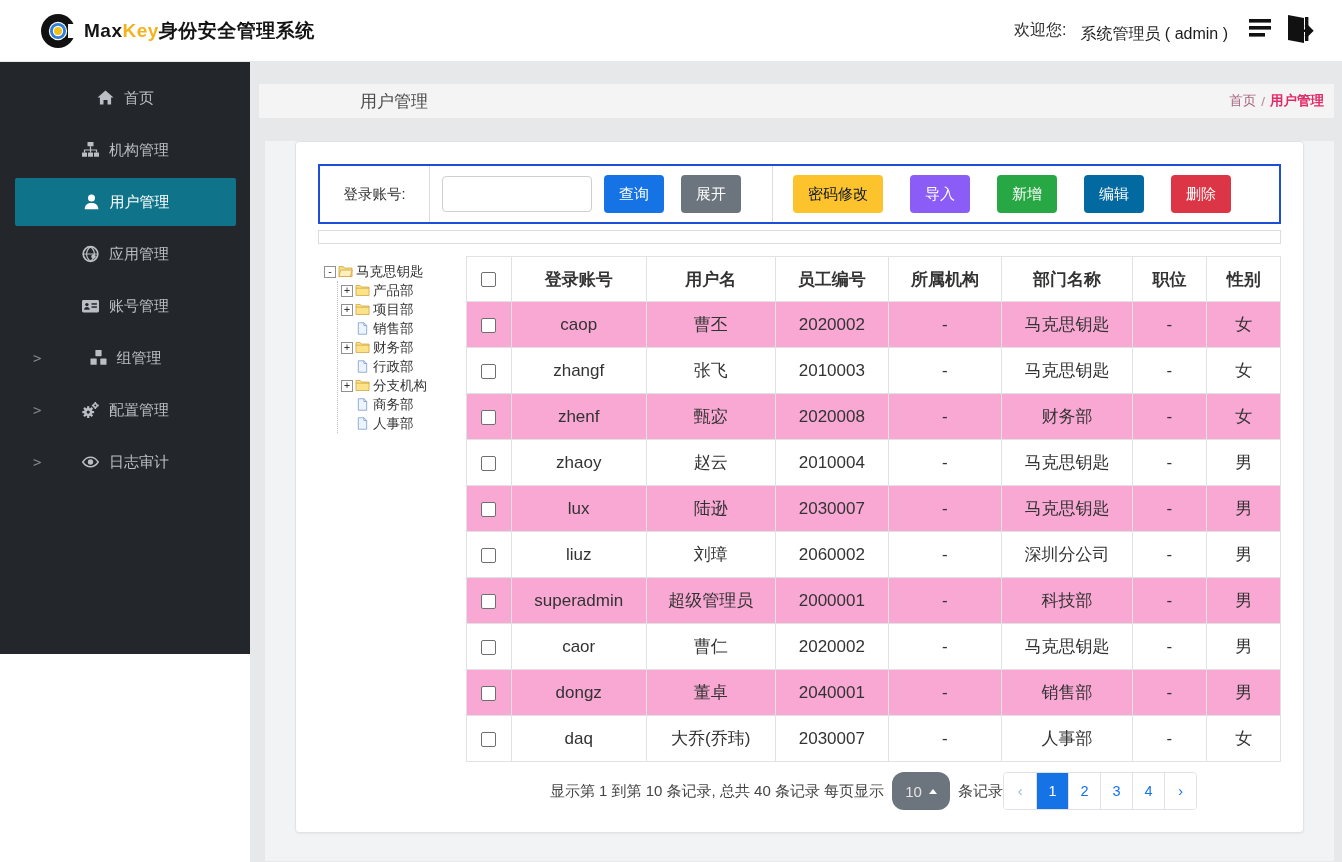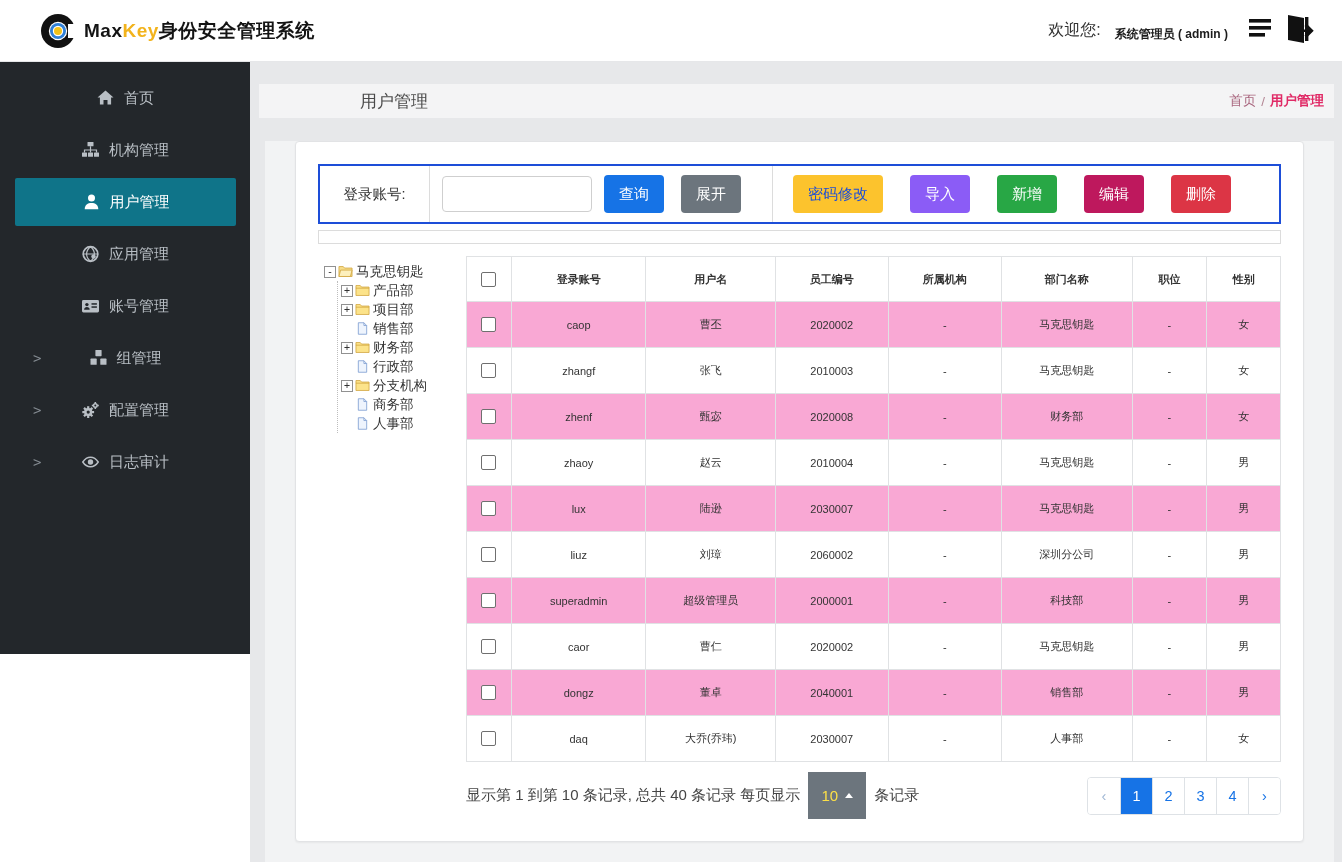--- a/index.html
+++ b/index.html
@@ -8,21 +8,21 @@
 
   
   .topbar { height:62px; background:#fff; border-bottom:1px solid #e6e7e9;
     display:flex; align-items:center; justify-content:space-between; padding:0 26px 0 38px; }
   .brand { display:flex; align-items:center; gap:6px; }
   .logo { width:40px; height:40px; }
   .brand-text { font-size:19px; font-weight:bold; color:#141414; letter-spacing:.5px; }
   .brand-text .key { color:#f2b31c; }
   .top-right { display:flex; align-items:center; gap:14px; }
   .welcome { font-size:16px; color:#333; }
-  .username { font-size:12px; font-weight:bold; color:#1b1b1b;margin-top:8px; }
+  .username { font-size:16px; font-weight:normal; color:#1b1b1b;margin-top:8px; }
   .top-icons { display:flex; align-items:center; gap:4px; margin-left:6px; }
 
   
   .sidebar { position:absolute; left:0; top:62px; width:250px; height:592px;
     background:#23272b; padding-top:10px; }
   .side-item { height:52px; display:flex; align-items:center; justify-content:center;
     color:#b9bfc5; font-size:15px; position:relative; cursor:pointer; }
   .side-item .mi { width:19px; height:18px; margin-right:9px; flex:none; }
   .side-item svg { display:block; width:100%; height:100%; }
   .side-item .cut { fill:#23272b; }
@@ -68,33 +68,33 @@
     font-size:10px; line-height:9px; text-align:center; color:#333; margin-right:2px;
     font-family:"DejaVu Sans Mono",monospace; }
   .tree-spacer { width:14px; flex:none; }
   .tree-ico { width:15px; height:13px; flex:none; margin-right:3px; }
   .tree-ico svg { display:block; width:100%; height:100%; }
   .tree-children { margin-left:13px; border-left:1px dotted #bdbdbd; padding-left:3px; }
 
   
   .table-col { flex:1; min-width:0; }
   table.users { width:100%; border-collapse:collapse; text-align:center;
-    font-size:11px; color:#333; }
+    font-size:17px; color:#333; }
   table.users th { height:45px; border:1px solid #e0e2e4; font-weight:bold; background:#fff; }
   table.users td { height:46px; border:1px solid #e0e2e4; background:#fff; }
   table.users tr.striped td { background:#f9a8d4; }
   .cbx { display:inline-block; width:15px; height:15px; border:1.6px solid #6f6f6f;
     border-radius:2px; background:#fff; vertical-align:middle; cursor:pointer; }
 
   
-  .table-footer { display:flex; align-items:center; justify-content:space-between;
+  .table-footer { display:flex; align-items:center; justify-content:center;
     margin-top:10px; font-size:15px; color:#454545; }
   .footer-left { display:flex; align-items:center; gap:8px; }
-  .page-size-btn { background:#6c757d; color:#fde047; border:none; border-radius:0;
-    height:47px; min-width:58px; display:inline-flex; align-items:center; justify-content:center;
+  .page-size-btn { background:#6c757d; color:#e5e5e5; border:none; border-radius:12px;
+    height:38px; min-width:58px; display:inline-flex; align-items:center; justify-content:center;
     gap:7px; font-size:15px; cursor:pointer; font-family:inherit; }
   .caret-up { width:0; height:0; border-left:4.5px solid transparent;
     border-right:4.5px solid transparent; border-bottom:5.5px solid #fff; }
   .pagination { display:flex; border:1px solid #dee2e6; border-radius:4px;
     overflow:hidden; background:#fff; }
   .page-btn { width:32px; height:36px; display:flex; align-items:center; justify-content:center;
     color:#1673e6; font-size:14.5px; border-left:1px solid #dee2e6; cursor:pointer; background:#fff; }
   .page-btn:first-child { border-left:none; }
   .page-btn.active { background:#1673e6; color:#fff; }
   .page-btn.prev { color:#9fb6d4; }
@@ -249,24 +249,24 @@
     <div class="card">
 
       <div class="search-box">
         <div class="search-label-cell">登录账号:</div>
         <div class="search-main">
           <input class="search-input" value="" style="">
           <button class="btn btn-query" style="background: rgb(22, 115, 230);">查询</button>
           <button class="btn btn-expand" style="background: rgb(108, 117, 125);">展开</button>
         </div>
         <div class="actions" id="action-buttons">
-            <button class="btn" style="background: rgb(252, 195, 45); color: #1d4ed8;">密码修改</button>
+            <button class="btn" style="background: rgb(252, 195, 45); color: #0f172a;">密码修改</button>
             <button class="btn" style="background: #8b5cf6; color: rgb(255, 255, 255);">导入</button>
             <button class="btn" style="background: rgb(40, 167, 69); color: rgb(255, 255, 255);">新增</button>
-            <button class="btn" style="background: #be185d; color: rgb(255, 255, 255);">编辑</button>
+            <button class="btn" style="background: #0369a1; color: rgb(255, 255, 255);">编辑</button>
             <button class="btn" style="background: rgb(220, 53, 69); color: rgb(255, 255, 255);">删除</button>
           </div>
       </div>
       <div class="sub-strip"></div>
 
       <div class="body-row">
 
         <div class="tree-col" id="org-tree">
             <div class="tree-row">
               <span class="tree-toggle">-</span>

